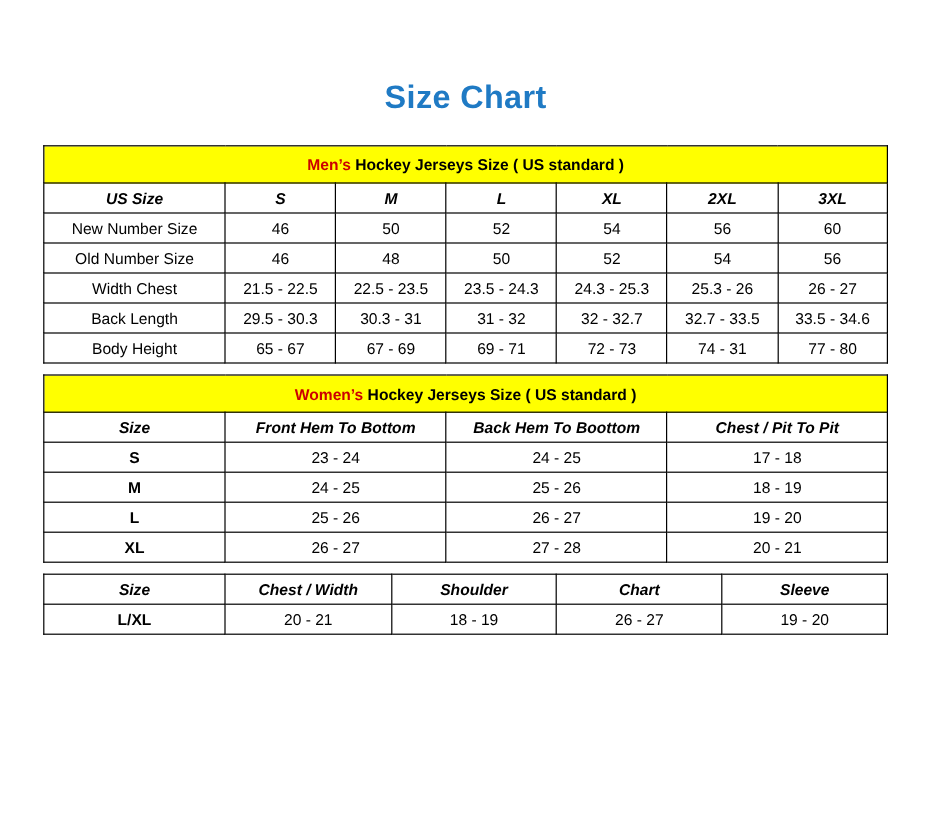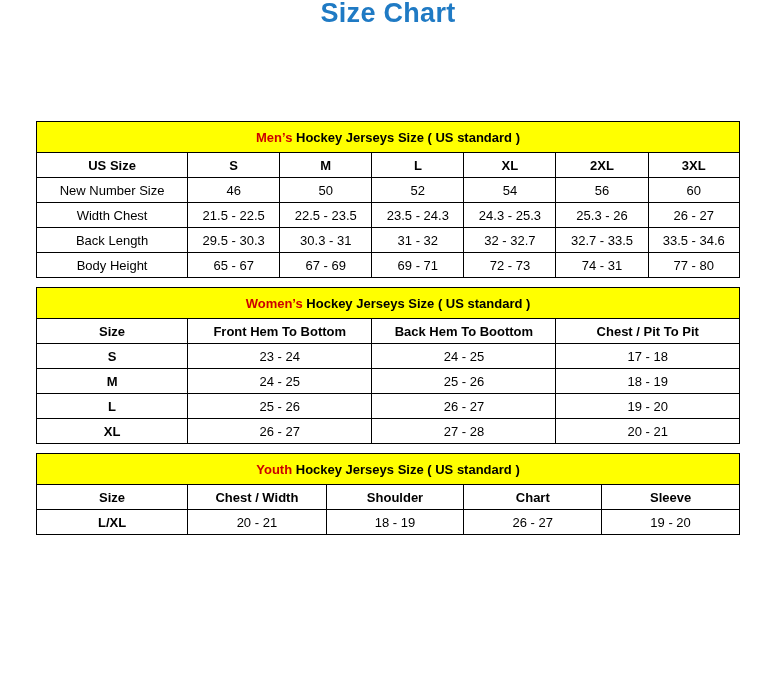--- a/index.html
+++ b/index.html
@@ -19,20 +19,21 @@
     width: 776px;
     height: 692px;
     box-sizing: border-box;
   }
   .title {
     text-align: center;
     color: #1f7ac4;
     font-size: 27px;
     font-weight: bold;
     letter-spacing: 0.3px;
+    padding-top: 68px;
     line-height: 1;
   }
   .chart-wrap {
     position: absolute;
     left: 36px;
     top: 121px;
     width: 704px;
   }
   table.size-table {
     border-collapse: collapse;
@@ -52,20 +53,21 @@
     background: #ffff00;
     font-weight: bold;
     font-size: 15px;
     height: 31px !important;
   }
   .section-head .accent {
     color: #cc0000;
   }
   .colhead {
     font-weight: bold;
+    font-style: italic;
   }
   .rowlabel {
     font-weight: normal;
   }
   .bold-cell {
     font-weight: bold;
   }
 </style>
 </head>
 <body>
@@ -100,20 +102,29 @@
           <td class="colhead">3XL</td>
         </tr>
         <tr>
           <td class="rowlabel">New Number Size</td>
           <td>46</td>
           <td>50</td>
           <td>52</td>
           <td>54</td>
           <td>56</td>
           <td>60</td>
+        </tr>
+        <tr>
+          <td class="rowlabel">Old Number Size</td>
+          <td>46</td>
+          <td>48</td>
+          <td>50</td>
+          <td>52</td>
+          <td>54</td>
+          <td>56</td>
         </tr>
         <tr>
           <td class="rowlabel">Width Chest</td>
           <td>21.5 - 22.5</td>
           <td>22.5 - 23.5</td>
           <td>23.5 - 24.3</td>
           <td>24.3 - 25.3</td>
           <td>25.3 - 26</td>
           <td>26 - 27</td>
         </tr>
@@ -189,23 +200,20 @@
     <table class="size-table">
       <colgroup>
         <col style="width:21.5%">
           <col style="width:19.7%">
           <col style="width:19.6%">
           <col style="width:19.6%">
           <col style="width:19.6%">
       </colgroup>
       <tbody>
         <tr>
-          <td class="section-head" colspan="5"><span class="accent">Youth</span><span> Hockey Jerseys Size ( US standard )</span></td>
-        </tr>
-        <tr>
           <td class="colhead">Size</td>
           <td class="colhead">Chest / Width</td>
           <td class="colhead">Shoulder</td>
           <td class="colhead">Chart</td>
           <td class="colhead">Sleeve</td>
         </tr>
         <tr>
           <td class="bold-cell">L/XL</td>
           <td>20 - 21</td>
           <td>18 - 19</td>

